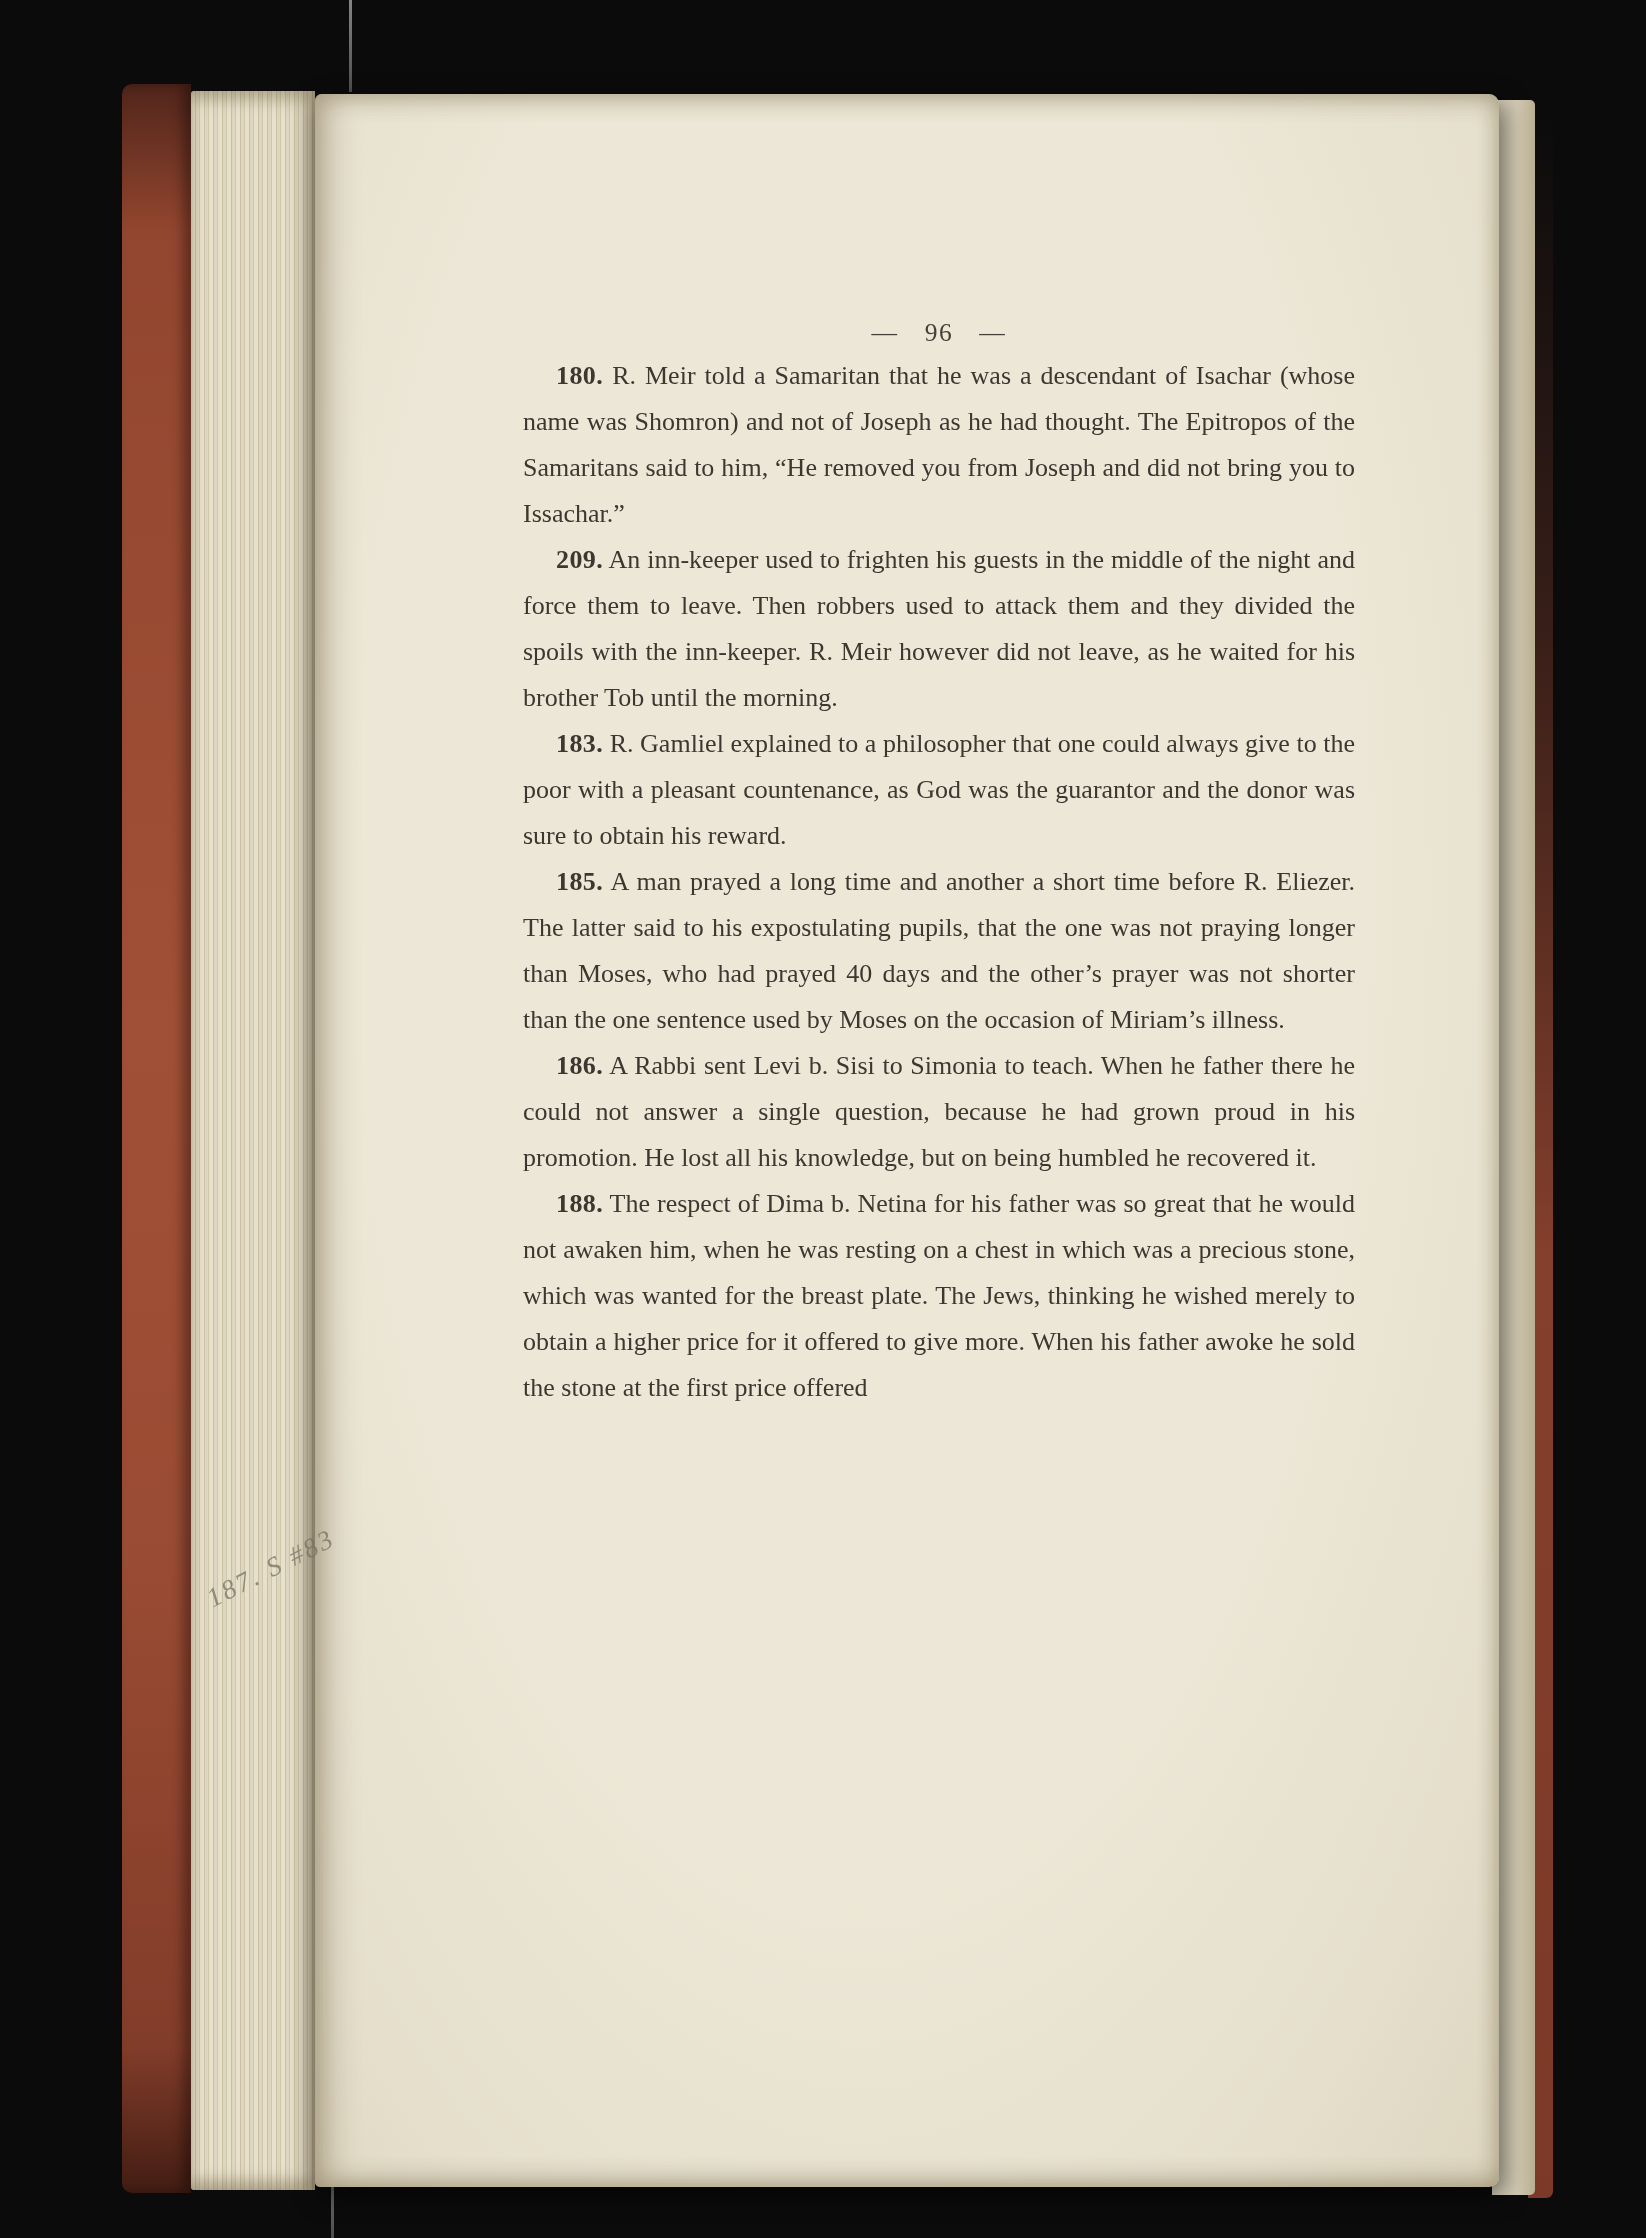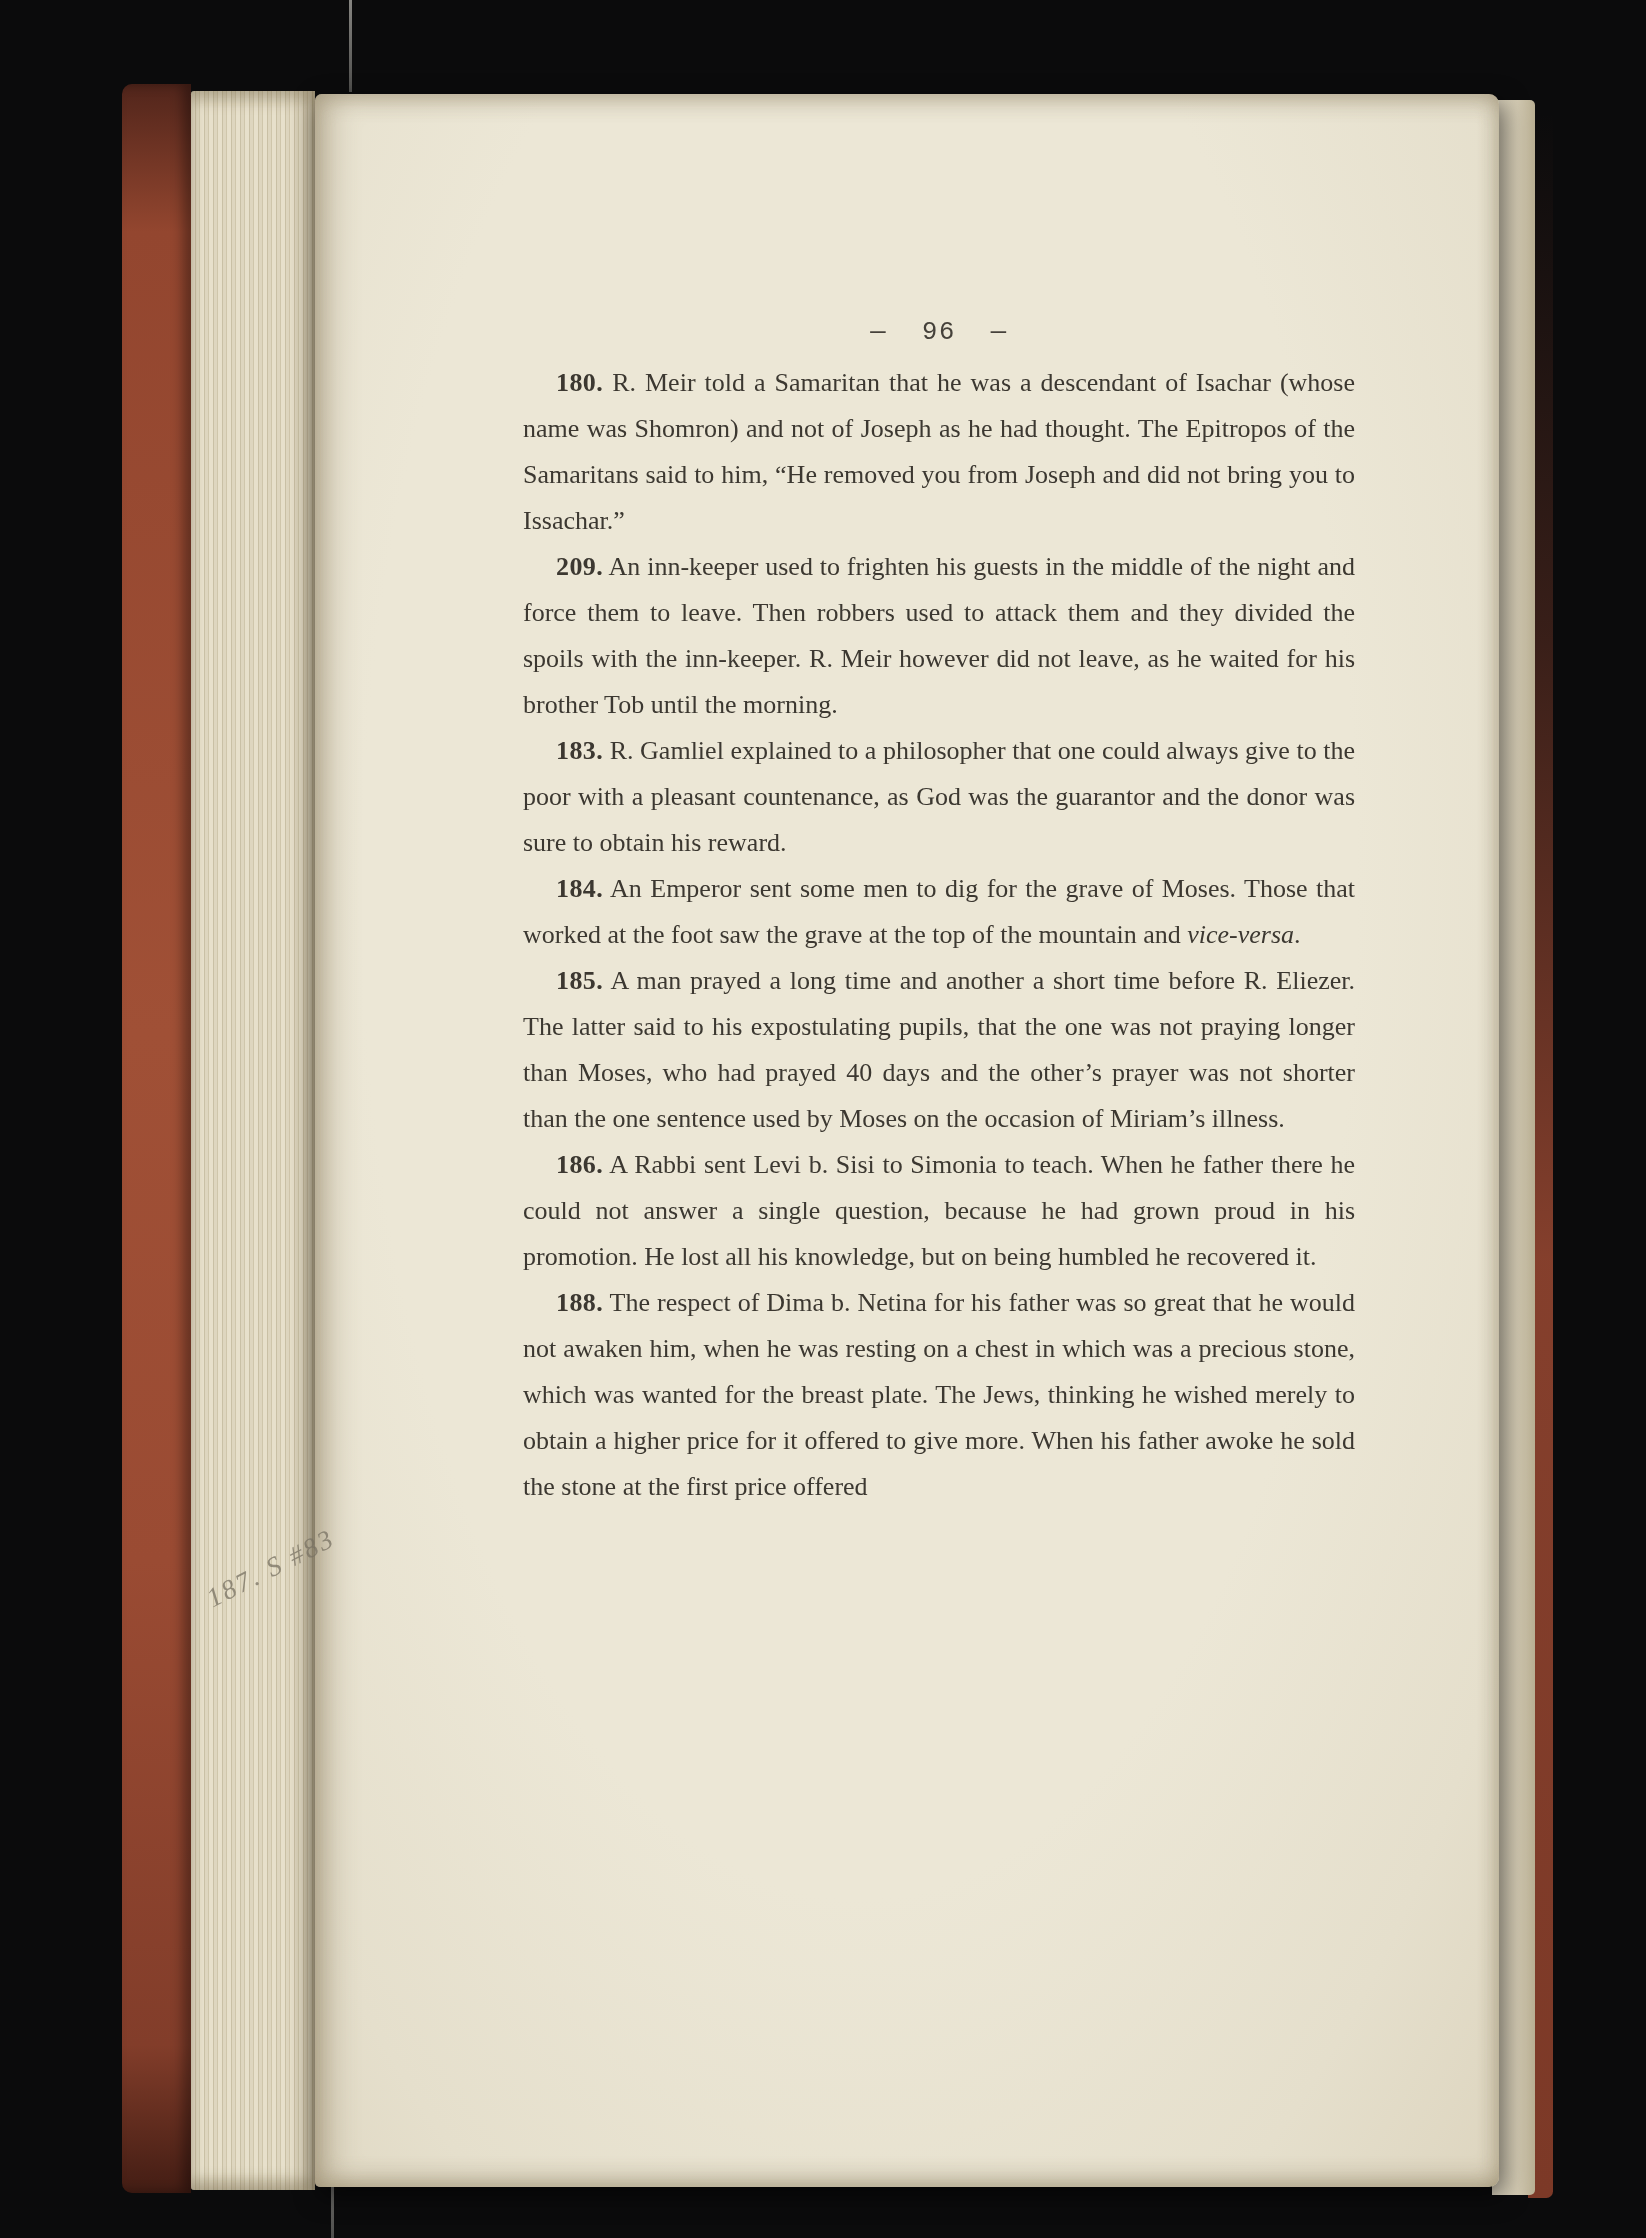--- a/index.html
+++ b/index.html
@@ -96,22 +96,21 @@
     padding: 224px 144px 0 208px;
     color: #3c3831;
   }
 
   .page-number {
     text-align: center;
     font-size: 25.5px;
     letter-spacing: 1.6px;
     word-spacing: 18px;
     color: #45413a;
-    margin-bottom: 13px;
-    font-family: Liberation Mono, monospace;
+    margin-bottom: 5px;
   }
 
   .para {
     margin: 0;
     text-align: justify;
     text-indent: 33px;
     font-size: 26px;
     line-height: 46px;
     color: #3c3831;
   }
@@ -153,21 +152,20 @@
 
       <div class="page-number">— 96 —</div>
 
       <p class="para"><b class="pnum">180.</b><span> R. Meir told a Samaritan that he was a descendant of Isachar (whose name was Shomron) and not of Joseph as he had thought.  The Epitropos of the Samaritans said to him, “He removed you from Joseph and did not bring you to Issachar.”</span></p>
 
       <p class="para"><b class="pnum">209.</b><span> An inn-keeper used to frighten his guests in the middle of the night and force them to leave.  Then robbers used to attack them and they divided the spoils with the inn-keeper.  R. Meir however did not leave, as he waited for his brother Tob until the morning.</span></p>
 
 
       <p class="para"><b class="pnum">183.</b><span> R. Gamliel explained to a philosopher that one could always give to the poor with a pleasant countenance, as God was the guarantor and the donor was sure to obtain his reward.</span></p>
 
-      <p class="para"><b class="pnum">184.</b><span> An Emperor sent some men to dig for the grave of Moses.  Those that worked at the foot saw the grave at the top of the mountain and </span><i>vice-versa</i><span>.</span></p>
 
       <p class="para"><b class="pnum">185.</b><span> A man prayed a long time and another a short time before R. Eliezer.  The latter said to his expostulating pupils, that the one was not praying longer than Moses, who had prayed 40 days and the other’s prayer was not shorter than the one sentence used by Moses on the occasion of Miriam’s illness.</span></p>
 
       <p class="para"><b class="pnum">186.</b><span> A Rabbi sent Levi b. Sisi to Simonia to teach.  When he father there he could not answer a single question, because he had grown proud in his promotion.  He lost all his knowledge, but on being humbled he recovered it.</span></p>
 
       <p class="para"><b class="pnum">188.</b><span> The respect of Dima b. Netina for his father was so great that he would not awaken him, when he was resting on a chest in which was a precious stone, which was wanted for the breast plate.  The Jews, thinking he wished merely to obtain a higher price for it offered to give more.  When his father awoke he sold the stone at the first price offered</span></p>
 
     </div>
 
     <div class="annotation">187. S #83</div>

